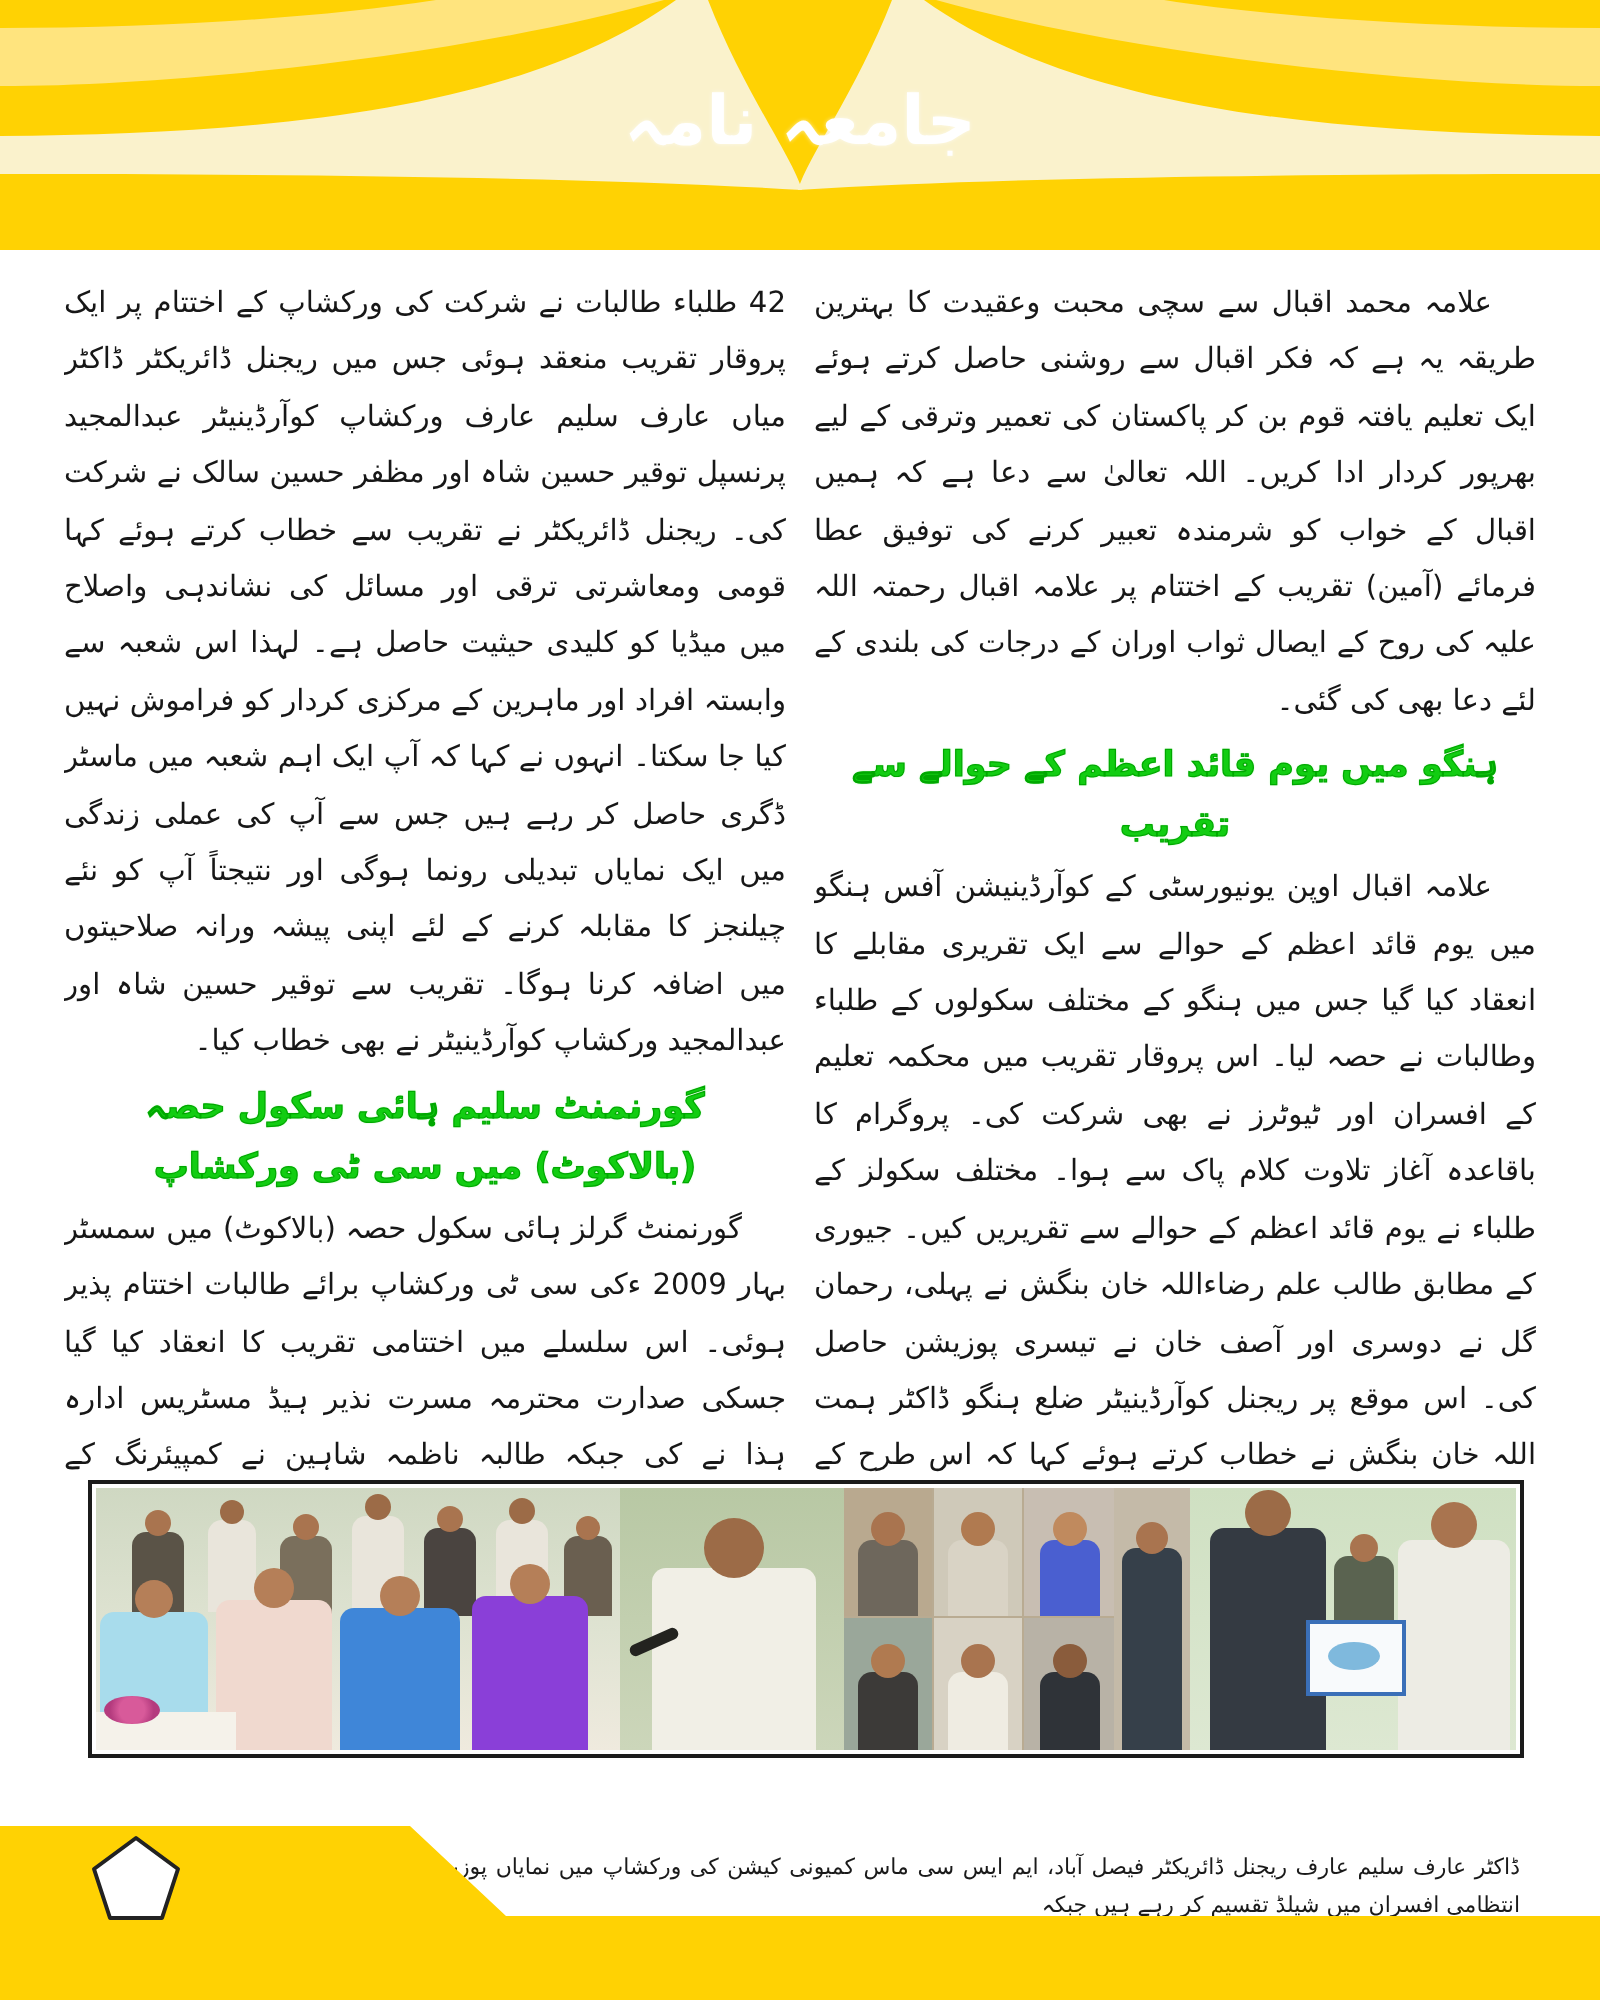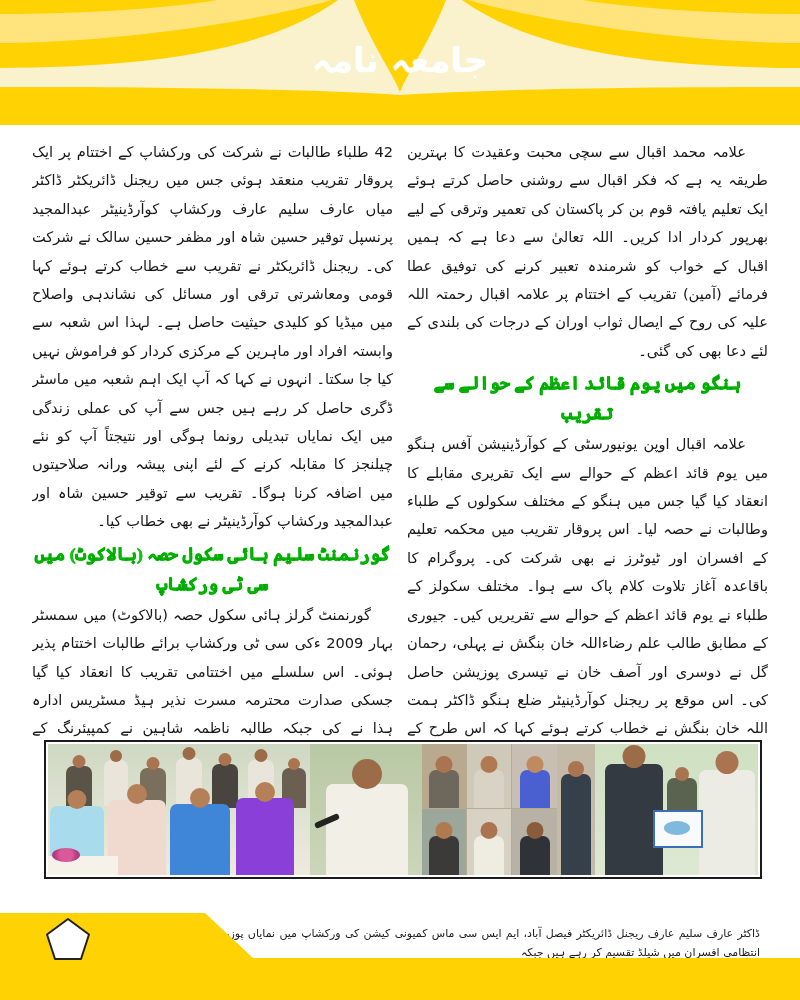--- a/index.html
+++ b/index.html
@@ -14,21 +14,21 @@
   
   .cols{position:absolute;top:138px;left:32px;width:736px;height:602px;
         display:flex;flex-direction:row-reverse;gap:14px;overflow:hidden;}
   .col{width:361px;direction:rtl;text-align:justify;color:#171717;
        font-size:14.6px;line-height:28.4px;overflow:hidden;}
   .col p{margin:0;}
   .col p.indent{text-indent:22px;}
   .green-head{margin:3px 0 2px 0;text-align:center;direction:rtl;
        color:#12cd12;-webkit-text-stroke:.6px #00a800;
        font-size:17.5px;font-weight:bold;line-height:30px;
-       text-shadow:0 0 1px #7dff7d;font-family:Liberation Serif, serif;}
+       text-shadow:0 0 1px #7dff7d;}
   
   .montage{position:absolute;top:740px;left:44px;width:710px;height:131px;
        border:2px solid #1b1b1b;background:#fff;padding:2px;}
   .mframe{position:relative;width:100%;height:100%;overflow:hidden;}
   .seg{position:absolute;top:0;height:100%;overflow:hidden;}
   .person{position:absolute;border-radius:7px 7px 0 0;}
   .person::before{content:"";position:absolute;left:50%;transform:translateX(-50%);
        top:calc(-0.82 * var(--hw,14px));width:var(--hw,14px);height:var(--hw,14px);
        border-radius:50%;background:var(--skin,#a9744f);}
   

